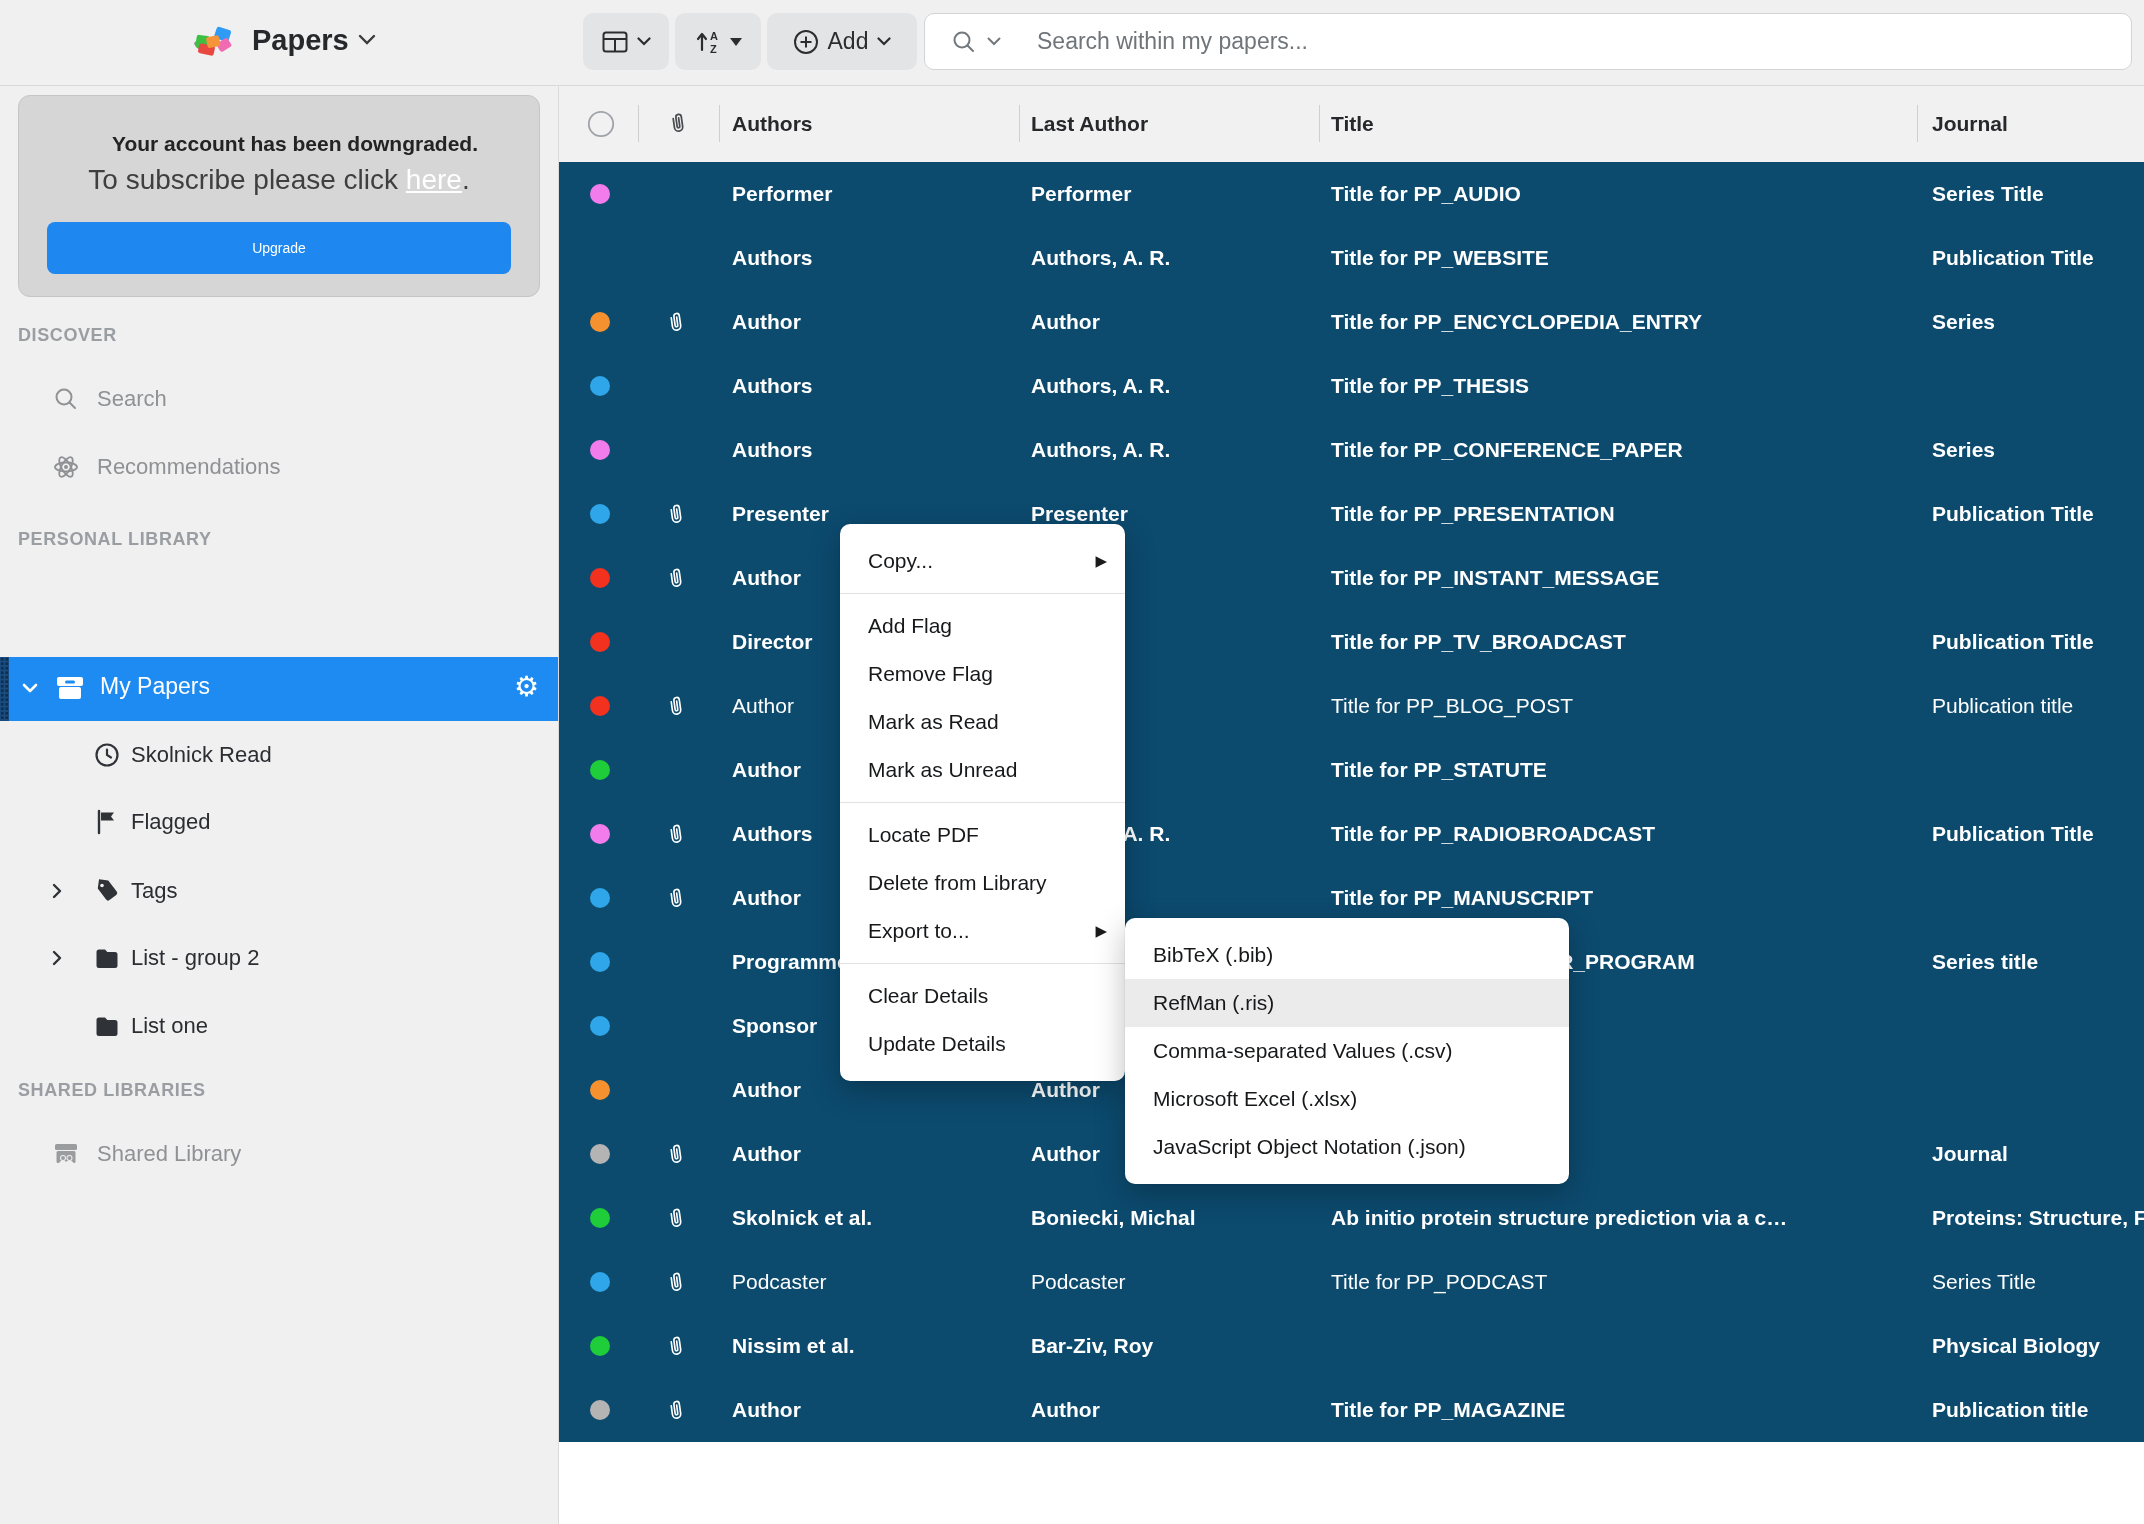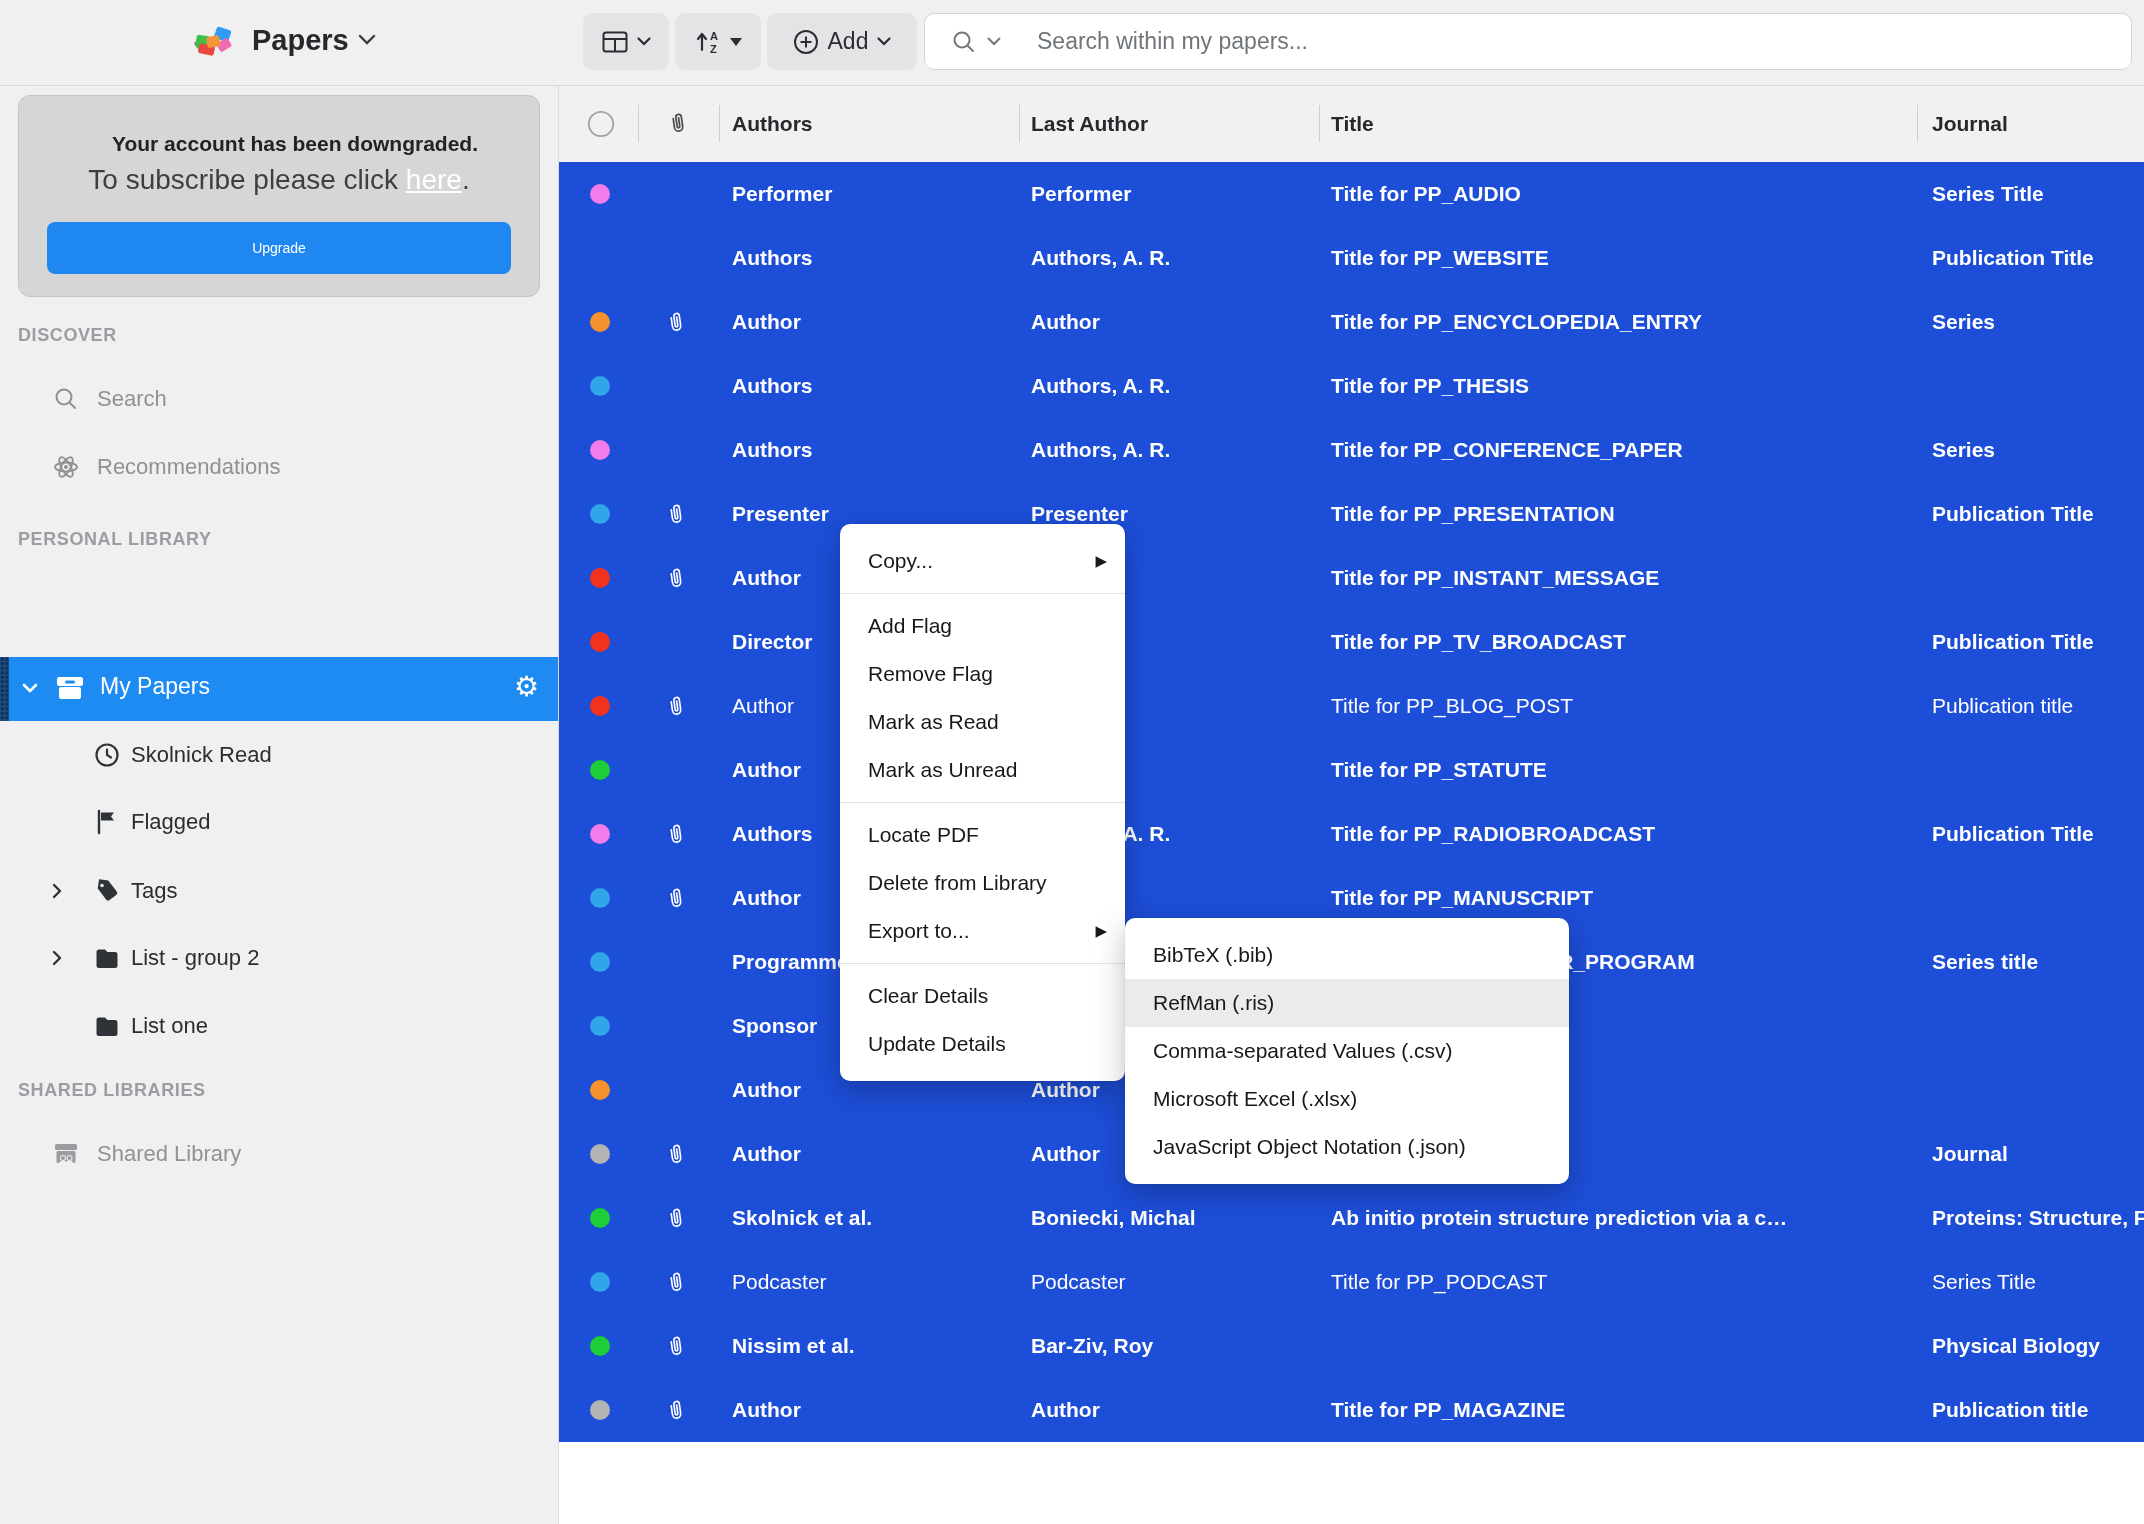--- a/index.html
+++ b/index.html
@@ -40,21 +40,21 @@
   .mypapers .strip{position:absolute;left:0;top:0;width:9px;height:64px;background:#1A4C7F;background-image:radial-gradient(circle,#0E2F52 1.3px,transparent 1.4px);background-size:4.5px 4.5px;}
   .mypapers .chev{position:absolute;left:22px;top:26px;}
   .mypapers .box{position:absolute;left:54px;top:16px;}
   .mypapers .lbl{position:absolute;left:100px;top:16px;font-size:23px;color:#FFFFFF;}
   .mypapers .gear{position:absolute;left:514px;top:13px;font-size:28px;color:#FFFFFF;}
   
   .main{position:absolute;left:558px;top:85px;right:0;bottom:0;background:#FFFFFF;}
   .thead{position:absolute;left:0;top:0;right:0;height:77px;background:#F1F1F2;}
   .thead .vsep{position:absolute;top:20px;width:1px;height:37px;background:#CFCFD1;}
   .thead .col{position:absolute;top:0;height:77px;line-height:77px;font-size:21px;font-weight:700;color:#26282B;}
-  #rows{position:absolute;left:0;top:77px;right:0;height:1280px;background:#1d4ed8;}
+  #rows{position:absolute;left:0;top:77px;right:0;height:1280px;background:#0c4a6e;}
   .row{position:absolute;left:0;right:0;height:64px;}
   .cell{position:absolute;top:0;height:64px;line-height:64px;white-space:nowrap;overflow:hidden;color:#FFFFFF;font-size:21px;}
   .w700{font-weight:700;} .w400{font-weight:400;}
   .c-auth{left:174px;width:288px}
   .c-last{left:473px;width:292px}
   .c-title{left:773px;width:592px}
   .c-journal{left:1374px;width:214px}
   .dot{position:absolute;left:32px;top:22px;width:20px;height:20px;border-radius:50%;}
   .clip{position:absolute;left:106px;top:20px;transform:rotate(-8deg);}
   

